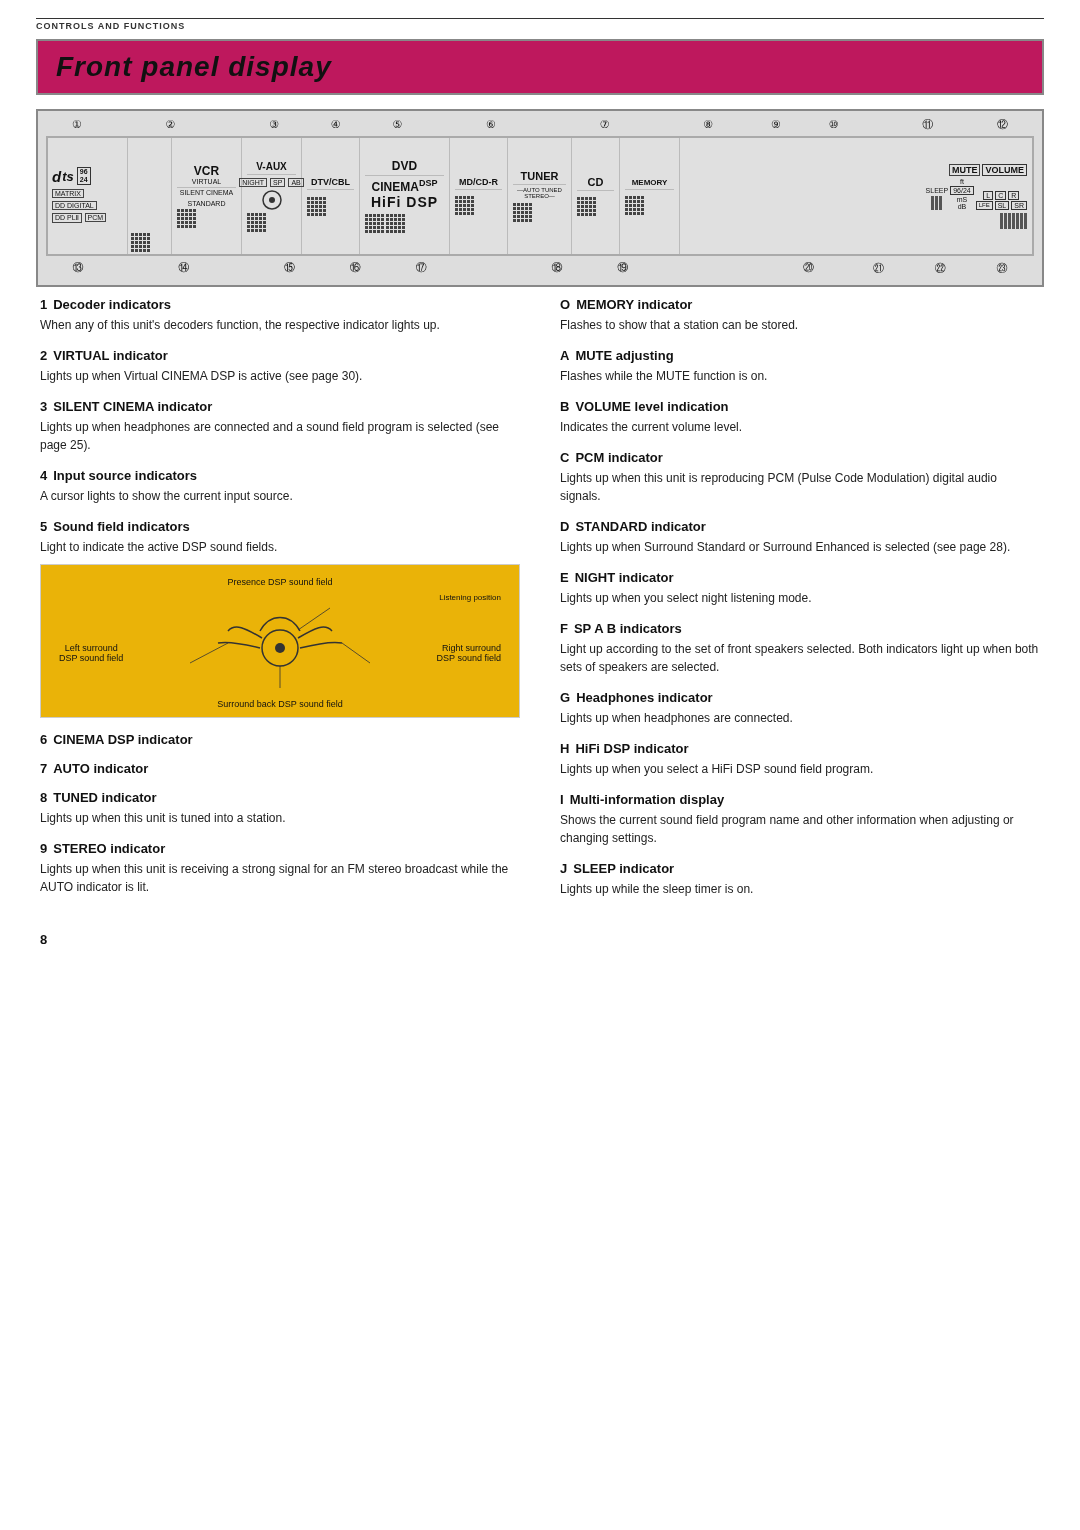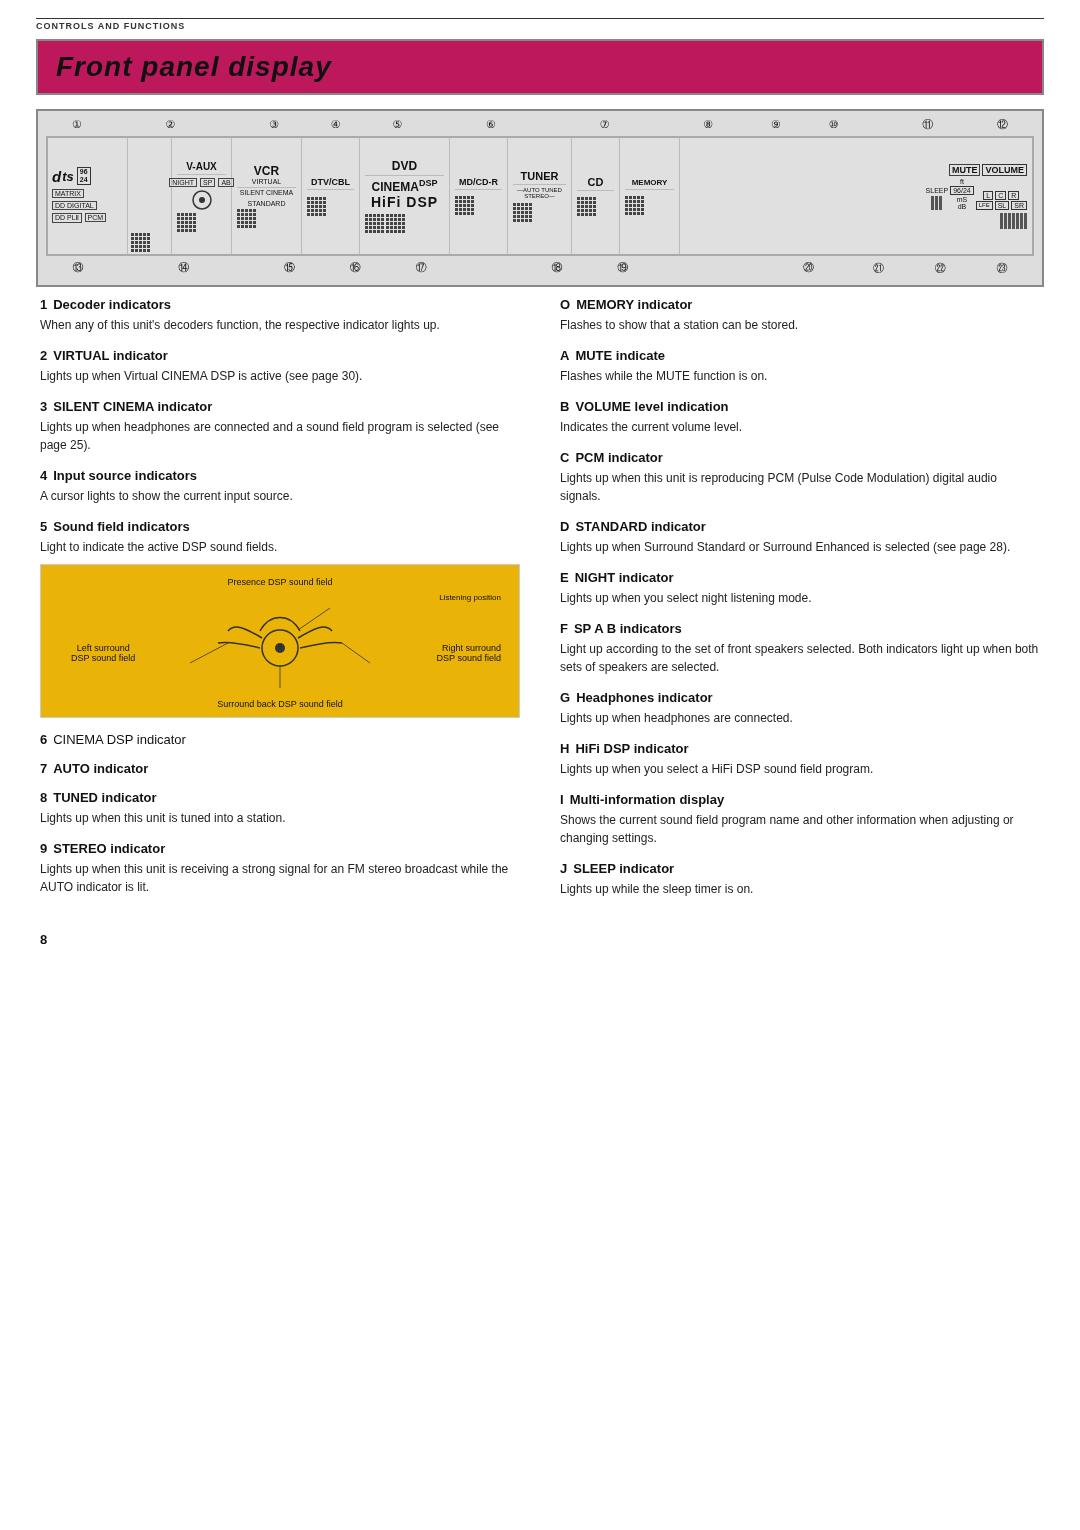--- a/index.html
+++ b/index.html
@@ -308,69 +308,69 @@
             <div class="ind-cell"></div>
             <div class="ind-cell"></div>
           <div class="ind-cell"></div>
             <div class="ind-cell"></div>
             <div class="ind-cell"></div>
             <div class="ind-cell"></div>
             <div class="ind-cell"></div>
         </div>
       </div>
 
+      <div class="panel-section sec-vcr" style="width:70px;">
+        <div class="vcr-label" style="font-size:12px; font-weight:bold; text-align:center;">VCR</div>
+        <div class="virtual-label" style="font-size:7px; text-align:center;">VIRTUAL</div>
+        <div class="silent-cinema" style="font-size:7px; text-align:center; border-top:1px solid #bbb; margin-top:2px; padding-top:1px;">SILENT CINEMA</div>
+        <div class="standard-label" style="font-size:7px; text-align:center; margin-top:4px;">STANDARD</div>
+
+        <div class="ind-grid" style="margin-top:2px;">
+          <div class="ind-cell"></div>
+            <div class="ind-cell"></div>
+            <div class="ind-cell"></div>
+            <div class="ind-cell"></div>
+            <div class="ind-cell"></div>
+          <div class="ind-cell"></div>
+            <div class="ind-cell"></div>
+            <div class="ind-cell"></div>
+            <div class="ind-cell"></div>
+            <div class="ind-cell"></div>
+          <div class="ind-cell"></div>
+            <div class="ind-cell"></div>
+            <div class="ind-cell"></div>
+            <div class="ind-cell"></div>
+            <div class="ind-cell"></div>
+          <div class="ind-cell"></div>
+            <div class="ind-cell"></div>
+            <div class="ind-cell"></div>
+            <div class="ind-cell"></div>
+            <div class="ind-cell"></div>
+          <div class="ind-cell"></div>
+            <div class="ind-cell"></div>
+            <div class="ind-cell"></div>
+            <div class="ind-cell"></div>
+            <div class="ind-cell"></div>
+        </div>
+      </div>
+
       <div class="panel-section sec-vaux" style="width:60px;">
         <div class="source-label" style="font-size:10px; font-weight:bold; text-align:center; border-bottom:1px solid #bbb; padding-bottom:2px;">V-AUX</div>
         <div class="night-sp" style="display:flex; gap:3px; align-items:center; justify-content:center; margin-top:2px; font-size:8px;">
           <span style="border:1px solid #444; padding:0 2px; font-size:7px;">NIGHT</span>
           <span style="border:1px solid #444; padding:0 2px; font-size:7px;">SP</span>
           <span style="border:1px solid #444; padding:0 2px; font-size:7px;">AB</span>
         </div>
 
         <div style="display:flex; justify-content:center; margin-top:2px;">
           <svg width="22" height="22" viewBox="0 0 22 22">
             <circle cx="11" cy="11" r="9" fill="none" stroke="#333" stroke-width="1.5"></circle>
             <circle cx="11" cy="11" r="3" fill="#333"></circle>
           </svg>
         </div>
-        <div class="ind-grid" style="margin-top:2px;">
-          <div class="ind-cell"></div>
-            <div class="ind-cell"></div>
-            <div class="ind-cell"></div>
-            <div class="ind-cell"></div>
-            <div class="ind-cell"></div>
-          <div class="ind-cell"></div>
-            <div class="ind-cell"></div>
-            <div class="ind-cell"></div>
-            <div class="ind-cell"></div>
-            <div class="ind-cell"></div>
-          <div class="ind-cell"></div>
-            <div class="ind-cell"></div>
-            <div class="ind-cell"></div>
-            <div class="ind-cell"></div>
-            <div class="ind-cell"></div>
-          <div class="ind-cell"></div>
-            <div class="ind-cell"></div>
-            <div class="ind-cell"></div>
-            <div class="ind-cell"></div>
-            <div class="ind-cell"></div>
-          <div class="ind-cell"></div>
-            <div class="ind-cell"></div>
-            <div class="ind-cell"></div>
-            <div class="ind-cell"></div>
-            <div class="ind-cell"></div>
-        </div>
-      </div>
-
-      <div class="panel-section sec-vcr" style="width:70px;">
-        <div class="vcr-label" style="font-size:12px; font-weight:bold; text-align:center;">VCR</div>
-        <div class="virtual-label" style="font-size:7px; text-align:center;">VIRTUAL</div>
-        <div class="silent-cinema" style="font-size:7px; text-align:center; border-top:1px solid #bbb; margin-top:2px; padding-top:1px;">SILENT CINEMA</div>
-        <div class="standard-label" style="font-size:7px; text-align:center; margin-top:4px;">STANDARD</div>
-
         <div class="ind-grid" style="margin-top:2px;">
           <div class="ind-cell"></div>
             <div class="ind-cell"></div>
             <div class="ind-cell"></div>
             <div class="ind-cell"></div>
             <div class="ind-cell"></div>
           <div class="ind-cell"></div>
             <div class="ind-cell"></div>
             <div class="ind-cell"></div>
             <div class="ind-cell"></div>
@@ -739,40 +739,40 @@
               <line x1="88" y1="50" x2="50" y2="70" stroke="#333" stroke-width="0.8"></line>
 
               <line x1="202" y1="50" x2="230" y2="70" stroke="#333" stroke-width="0.8"></line>
 
               <line x1="158" y1="37" x2="190" y2="15" stroke="#333" stroke-width="0.8"></line>
 
               <line x1="140" y1="73" x2="140" y2="95" stroke="#333" stroke-width="0.8"></line>
             </svg>
           </div>
           <div style="position:relative; font-size:9px; margin-top:-60px;">
-            <span style="position:absolute; left:22px; top:0;">
+            <span style="position:absolute; left:10px; top:0;">
               <span>Left surround</span><br>
               <span>DSP sound field</span>
             </span>
             <span style="position:absolute; right:10px; top:0; text-align:right;">
               <span>Right surround</span><br>
               <span>DSP sound field</span>
             </span>
             <span style="position:absolute; right:10px; top:-50px; font-size:8px;">Listening position</span>
           </div>
           <div style="margin-top:55px;">
             <span style="font-size:9px;">Surround back DSP sound field</span>
           </div>
         </div>
       </div>
 
       <div class="section-item">
         <div class="section-title">
           <span class="section-num">6</span>
-          <span style="font-weight:normal;">CINEMA DSP indicator</span>
+          <span style="font-weight:bold;">CINEMA DSP indicator</span>
         </div>
       </div>
 
       <div class="section-item">
         <div class="section-title">
           <span class="section-num">7</span>
           <span style="font-weight:bold;">AUTO indicator</span>
         </div>
       </div>
 
@@ -800,21 +800,21 @@
         <div class="section-title">
           <span class="section-letter">O</span>
           <span style="font-weight:bold;">MEMORY indicator</span>
         </div>
         <div class="section-body">Flashes to show that a station can be stored.</div>
       </div>
 
       <div class="section-item">
         <div class="section-title">
           <span class="section-letter">A</span>
-          <span style="font-weight:bold;">MUTE indicate</span>
+          <span style="font-weight:bold;">MUTE adjusting</span>
         </div>
         <div class="section-body">Flashes while the MUTE function is on.</div>
       </div>
 
       <div class="section-item">
         <div class="section-title">
           <span class="section-letter">B</span>
           <span style="font-weight:bold;">VOLUME level indication</span>
         </div>
         <div class="section-body">Indicates the current volume level.</div>

